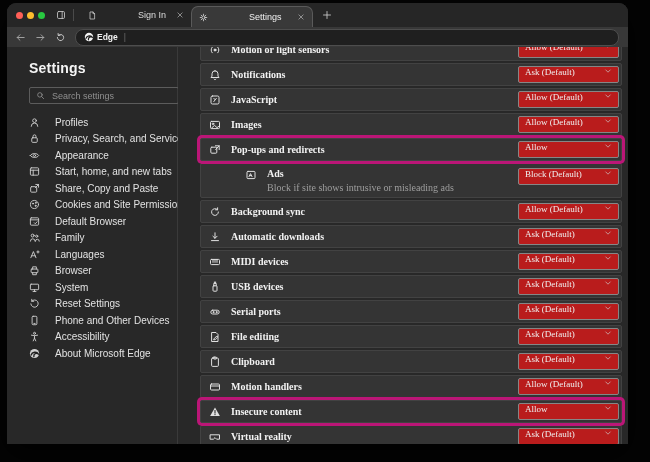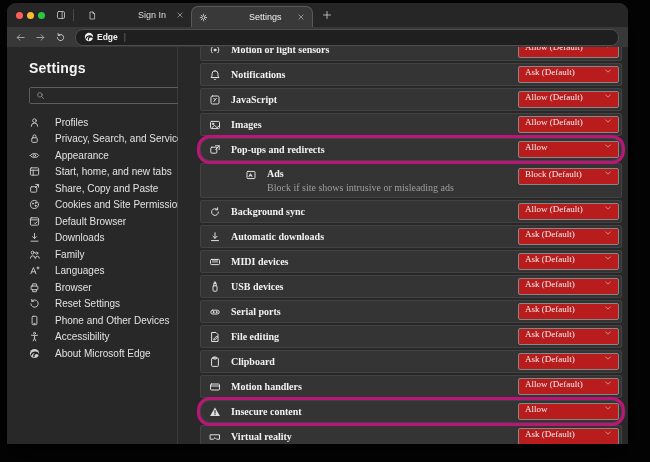--- a/index.html
+++ b/index.html
@@ -63,21 +63,21 @@
   .row .ric{color:#e0e0e0;margin-right:10px;}
   .lblwrap{display:flex;flex-direction:column;justify-content:center;min-width:0;}
   .rlabel{font-size:10px;font-weight:bold;color:#f2f2f2;white-space:nowrap;}
   .rsub{font-size:10px;color:#9e9e9e;margin-top:3px;white-space:nowrap;}
   .dd{margin-left:auto;width:101px;height:17px;background:#b91c1c;border:1px solid #868686;
       border-radius:2px;display:flex;align-items:flex-start;padding:0 6px;box-sizing:border-box;
       color:#f0f0f0;font-size:9px;flex:none;cursor:default;}
   .dd .chev{margin-left:auto;color:#cfcfcf;}
   .row.tall{height:35px;align-items:flex-start;padding-top:4px;padding-left:44px;}
   .row.tall .ric{margin-top:1px;}
-  .row.hl{box-shadow:0 0 0 3px var(--hl,#bb1677);z-index:2;border-radius:10px;}
+  .row.hl{box-shadow:0 0 0 3px var(--hl,#bb1677);z-index:2;}
 </style>
 </head>
 <body style="--hl: #bb1677;">
 
 <div class="window">
 
   <div class="tabbar">
     <div class="dots">
       <span class="dot" id="dot-red" style="background: rgb(255, 95, 87);"></span>
       <span class="dot" id="dot-yellow" style="background: rgb(254, 188, 46);"></span>
@@ -159,20 +159,21 @@
   <div class="main">
     <div class="sidebar">
       <div class="sb-title">Settings</div>
       <div class="search">
         <span class="ic i9">
             <svg viewBox="0 0 12 12" fill="none" stroke="currentColor" stroke-width="1" stroke-linecap="round" stroke-linejoin="round">
               <circle cx="5.2" cy="5.2" r="3"></circle>
               <path d="M7.5 7.5 10.2 10.2"></path>
             </svg>
           </span>
+        <input type="text" placeholder="Search settings" style="">
       </div>
       <div class="sb-list" id="sb-list">
           <div class="sb-item">
     <span class="ic i11">
               <svg viewBox="0 0 12 12" fill="none" stroke="currentColor" stroke-width="1" stroke-linecap="round" stroke-linejoin="round">
                 <circle cx="6" cy="4" r="2"></circle>
                 <path d="M2.4 10.2a3.6 3.6 0 0 1 7.2 0"></path>
               </svg>
             </span>
     <span class="sb-label">Profiles</span>
@@ -230,28 +231,20 @@
                 <rect x="1.5" y="2" width="9" height="8" rx="1"></rect>
                 <path d="M1.5 4.2h9"></path>
                 <path d="M5.8 7.4l1.1 1.1 1.9-2.2"></path>
               </svg>
             </span>
     <span class="sb-label">Default Browser</span>
   </div>
           <div class="sb-item">
     <span class="ic i11">
               <svg viewBox="0 0 12 12" fill="none" stroke="currentColor" stroke-width="1" stroke-linecap="round" stroke-linejoin="round">
-                <path d="M6 1.5v5.6M3.8 5 6 7.2 8.2 5M2.2 10h7.6"></path>
-              </svg>
-            </span>
-    <span class="sb-label">Downloads</span>
-  </div>
-          <div class="sb-item">
-    <span class="ic i11">
-              <svg viewBox="0 0 12 12" fill="none" stroke="currentColor" stroke-width="1" stroke-linecap="round" stroke-linejoin="round">
                 <circle cx="4" cy="3.9" r="1.6"></circle>
                 <circle cx="8.4" cy="4.6" r="1.2"></circle>
                 <path d="M1.5 10a2.6 2.6 0 0 1 5.2 0M7 10a2.1 2.1 0 0 1 4.2 0"></path>
               </svg>
             </span>
     <span class="sb-label">Family</span>
   </div>
           <div class="sb-item">
     <span class="ic i11">
               <svg viewBox="0 0 12 12" fill="none" stroke="currentColor" stroke-width="1" stroke-linecap="round" stroke-linejoin="round">
@@ -262,20 +255,29 @@
     <span class="sb-label">Languages</span>
   </div>
           <div class="sb-item">
     <span class="ic i11">
               <svg viewBox="0 0 12 12" fill="none" stroke="currentColor" stroke-width="1" stroke-linecap="round" stroke-linejoin="round">
                 <rect x="2.3" y="4.4" width="7.4" height="4" rx=".8"></rect>
                 <path d="M4 4.4V2h4v2.4M4 8.4v2.2h4V8.4"></path>
               </svg>
             </span>
     <span class="sb-label">Browser</span>
+  </div>
+          <div class="sb-item">
+    <span class="ic i11">
+              <svg viewBox="0 0 12 12" fill="none" stroke="currentColor" stroke-width="1" stroke-linecap="round" stroke-linejoin="round">
+                <rect x="1.5" y="2.4" width="9" height="6" rx=".8"></rect>
+                <path d="M4.4 10.4h3.2M6 8.4v2"></path>
+              </svg>
+            </span>
+    <span class="sb-label">System</span>
   </div>
           <div class="sb-item">
     <span class="ic i11">
               <svg viewBox="0 0 12 12" fill="none" stroke="currentColor" stroke-width="1" stroke-linecap="round" stroke-linejoin="round">
                 <path d="M3 3.4a4 4 0 1 1-1 3"></path>
                 <path d="M3 1.4v2.2h2.2"></path>
               </svg>
             </span>
     <span class="sb-label">Reset Settings</span>
   </div>

